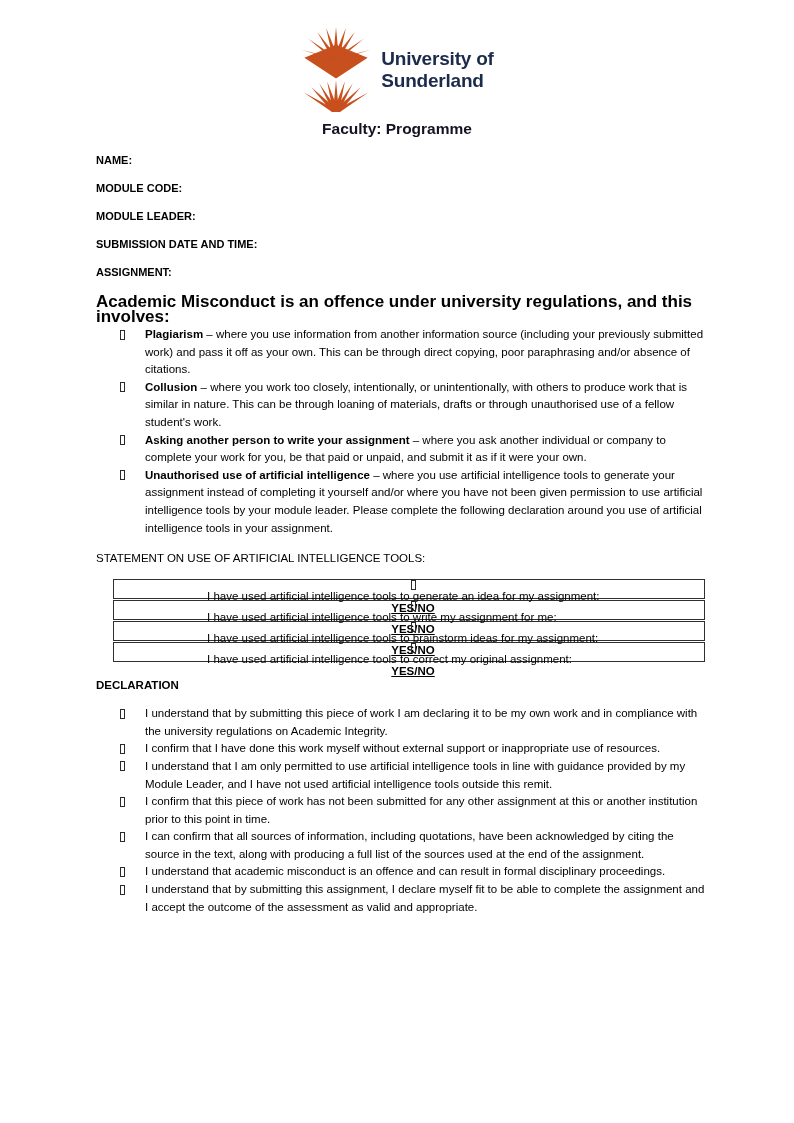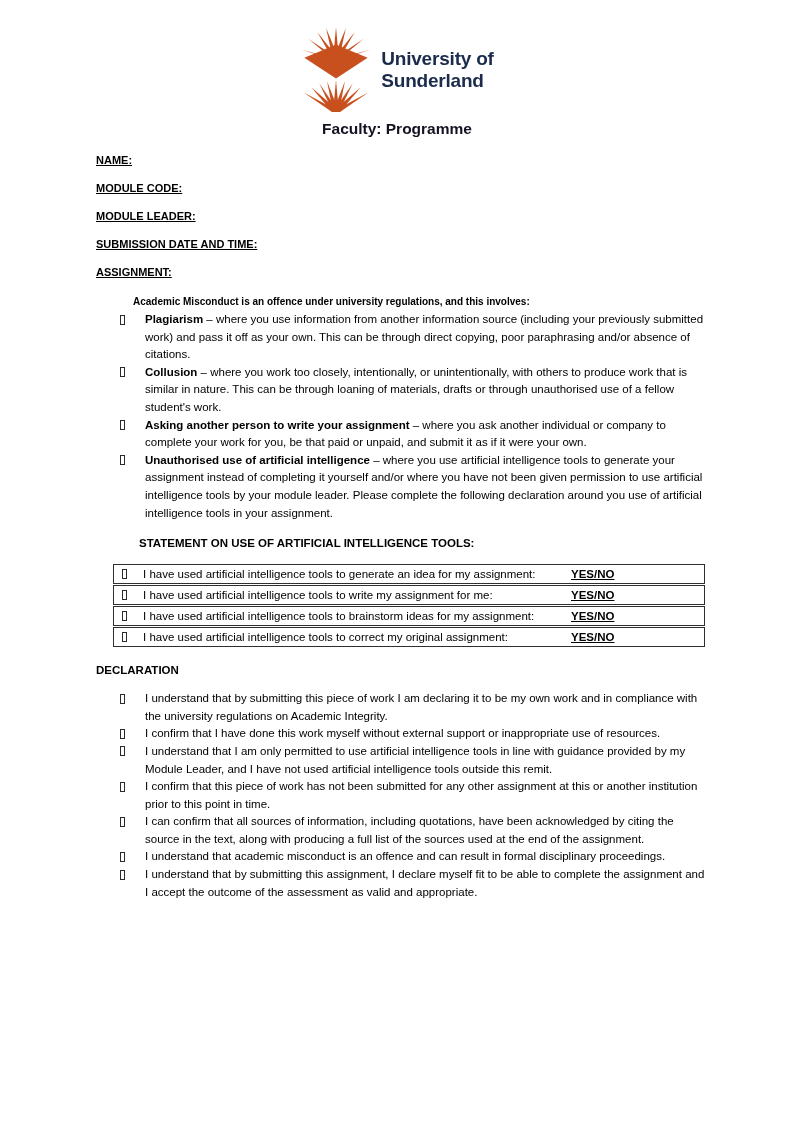--- a/index.html
+++ b/index.html
@@ -16,42 +16,42 @@
   .header { padding-top:27px; display:flex; flex-direction:column; align-items:center; }
   .logo-row { display:flex; align-items:center; gap:9px; }
   .logo-mark { width:72px; height:85px; display:block; }
   .brand { color:#1b2b4c; font-weight:bold; font-size:19px; line-height:1.12; letter-spacing:-0.2px; }
   .page-heading { margin-top:8px; font-weight:bold; font-size:15.5px; color:#121222; }
 
   
   .content { padding:0 85px 0 96px; }
 
   .fields { margin-top:16px; }
-  .field { font-weight:bold; font-size:11px; line-height:13px; margin-bottom:15px; color:#000;text-decoration:underline; }
+  .field { font-weight:bold; font-size:11px; line-height:13px; margin-bottom:15px; color:#000; }
 
-  .intro { font-weight:bold; font-size:10px; line-height:15px; margin-top:11px;margin-left:37px; }
+  .intro { font-weight:bold; font-size:17px; line-height:15px; margin-top:11px; }
 
   ul.blist { list-style:none; margin-top:2px; }
   ul.blist li { position:relative; padding-left:49px; font-size:11.5px; line-height:17.6px; }
   .tofu {
     position:absolute; left:24px; top:3.5px;
     width:5px; height:10px;
     border:1px solid #2a2a2a; display:inline-block;
   }
   .term { font-weight:bold; }
 
-  .section-heading { font-weight:bold; font-size:11.5px; line-height:15px; margin-top:14px;margin-left:43px; }
+  .section-heading { font-weight:normal; font-size:11.5px; line-height:15px; margin-top:14px; }
 
   
   .ai-table { margin-top:13px; margin-left:17px; width:592px; }
   .ai-row {
     display:flex; align-items:center;
     height:20px; margin-bottom:1px;
     border:1.2px solid #2f2f2f;
-    padding-left:8px; background:#fff;
+    padding-left:8px; background:#fff;flex-direction:column;
   }
   .ai-row .tofu-inline {
     width:5px; height:10px; border:1px solid #2a2a2a;
     display:inline-block; flex:0 0 auto;
   }
   .ai-row .statement { margin-left:16px; width:428px; font-size:11.5px; flex:0 0 auto; }
   .ai-row .answer { font-weight:bold; font-size:11.5px;text-decoration:underline; }
 
   .decl-heading { font-weight:bold; font-size:11.5px; line-height:15px; margin-top:16px; }
   ul.decl { list-style:none; margin-top:12px; }

